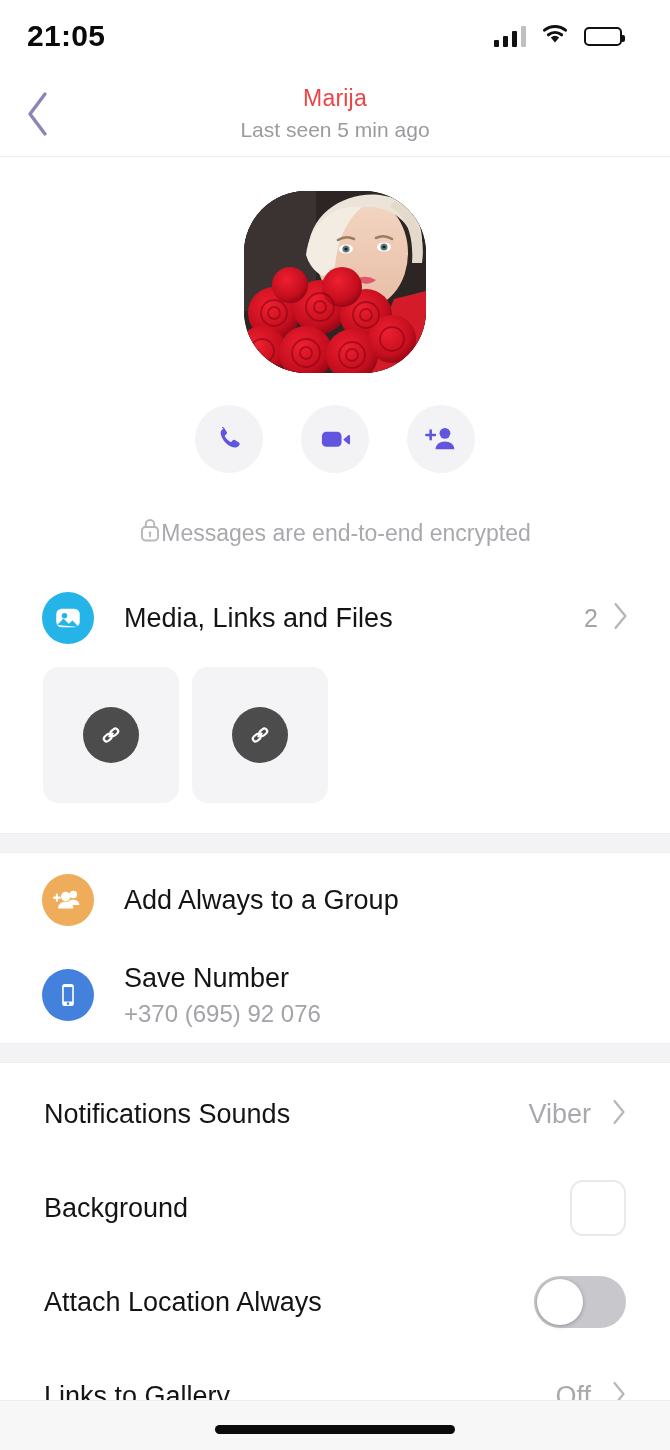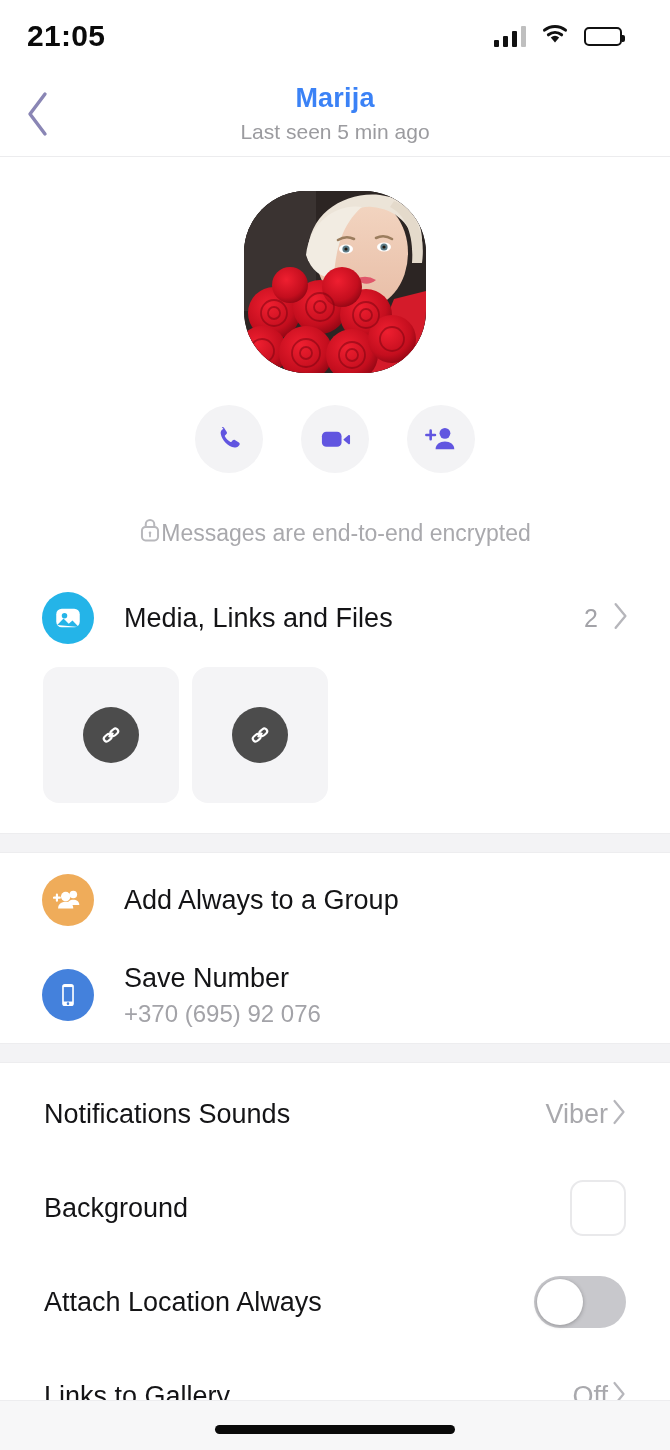--- a/index.html
+++ b/index.html
@@ -52,21 +52,21 @@
   }
   .back-btn {
     position: absolute; left: 10px; top: 50%;
     transform: translateY(-50%);
     width: 56px; height: 56px;
     display: flex; align-items: center; justify-content: center;
     cursor: pointer;
   }
   .back-btn svg { display: block; }
   .header-title {
-    font-size: 27px; font-weight: bold; color: #3b82f6;
+    font-size: 23px; font-weight: normal; color: #ef4444;
     line-height: 1.1; letter-spacing: 0.2px;
   }
   .header-sub {
     font-size: 21px; color: #9b9b9f; margin-top: 6px;
   }
 
   
   .profile { padding-top: 34px; text-align: center; }
   .avatar {
     width: 182px; height: 182px; margin: 0 auto;
@@ -145,21 +145,21 @@
   .phone-text { margin-left: 30px; }
   .phone-title { font-size: 27px; color: #141416; }
   .phone-value { font-size: 24px; color: #a3a3a8; margin-top: 6px; }
 
   .settings { padding-top: 4px; }
   .set-row {
     display: flex; align-items: center; justify-content: space-between;
     padding: 0 44px; height: 94px; cursor: pointer;
   }
   .set-label { font-size: 27px; color: #141416; }
-  .set-right { display: flex; align-items: center; gap: 3px; }
+  .set-right { display: flex; align-items: center; gap: 20px; }
   .set-value { font-size: 27px; color: #a9a9ad; }
 
   .swatch {
     width: 56px; height: 56px; border-radius: 13px;
     background: #ffffff; border: 2px solid #e9e9eb;
   }
   .toggle {
     width: 92px; height: 52px; border-radius: 26px;
     background: #c8c8cc; position: relative;
   }

